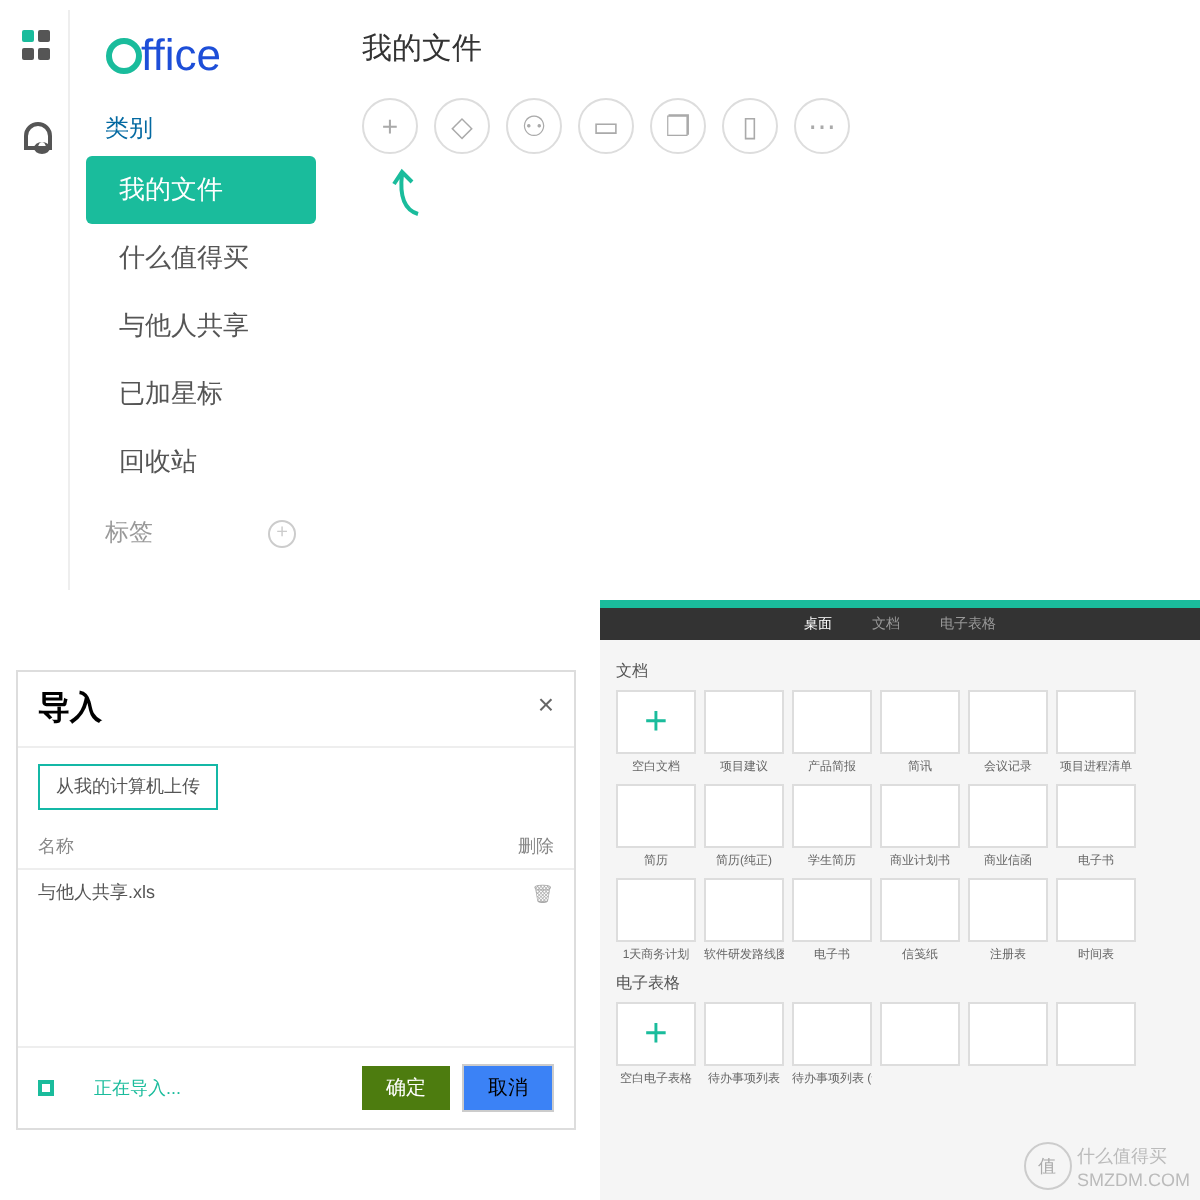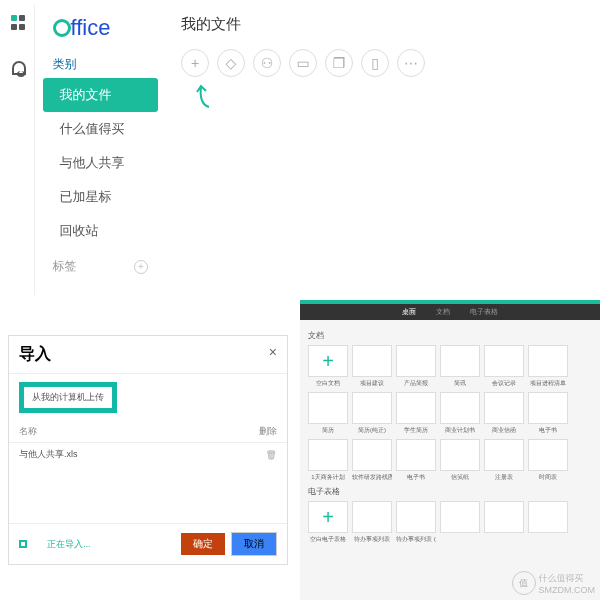--- a/index.html
+++ b/index.html
@@ -22,30 +22,30 @@
 .main{flex:1;padding:10px 15px}
 .main-title{font-size:15px;color:#333;margin-bottom:15px}
 .toolbar{display:flex;gap:8px;align-items:center}
 .tbtn{width:28px;height:28px;border:1px solid #ddd;border-radius:50%;display:flex;align-items:center;justify-content:center;color:#aaa;font-size:14px;cursor:pointer}
 .arrow{margin-top:5px;margin-left:10px}
 .arrow svg{stroke:#1abc9c;fill:none;stroke-width:2}
 .panel2{position:absolute;left:8px;top:335px;width:280px;height:230px;background:#fff;border:1px solid #ddd;font-size:10px}
 .dlg-head{display:flex;justify-content:space-between;padding:8px 10px;border-bottom:1px solid #eee}
 .dlg-title{font-size:16px;font-weight:bold}
 .close-x{cursor:pointer;font-size:14px;color:#666}
-.upload-btn{margin:8px 10px;padding:4px 8px;border:5px solid #14b8a6;display:inline-block;font-size:9px;color:#555;cursor:pointer}
+.upload-btn{margin:8px 10px;padding:4px 8px;border:1px solid #14b8a6;display:inline-block;font-size:9px;color:#555;cursor:pointer}
 .tbl-head{display:flex;padding:4px 10px;border-bottom:1px solid #eee;color:#888;font-size:9px}
 .tbl-head .c1{flex:1}
 .tbl-row{display:flex;padding:5px 10px;font-size:9px;color:#555;align-items:center}
 .tbl-row .c1{flex:1}
 .del-icon{color:#aaa;cursor:pointer}
 .dlg-foot{position:absolute;bottom:0;left:0;right:0;padding:8px 10px;border-top:1px solid #eee;display:flex;align-items:center}
 .loading{display:flex;align-items:center;gap:20px;font-size:9px;color:#1abc9c}
 .sq{width:8px;height:8px;border:2px solid #1abc9c}
-.btn-ok{margin-left:auto;background:#c2410c;color:#fff;padding:4px 12px;font-size:10px;border:none;cursor:pointer}
+.btn-ok{margin-left:auto;background:#4d7c0f;color:#fff;padding:4px 12px;font-size:10px;border:none;cursor:pointer}
 .btn-cancel{margin-left:6px;background:#3b82f6;border:1px solid #ccc;padding:4px 12px;font-size:10px;cursor:pointer}
 .panel3{position:absolute;right:0;top:300px;width:300px;height:300px;background:#f5f5f5;font-size:7px}
 .p3-bar{background:#1abc9c;height:4px}
 .p3-tabs{background:#333;color:#999;display:flex;justify-content:center;gap:20px;padding:3px;font-size:7px}
 .p3-tabs .act{color:#fff}
 .p3-body{padding:6px 8px}
 .p3-sec{font-size:8px;color:#555;margin:4px 0}
 .grid{display:flex;flex-wrap:wrap;gap:4px}
 .card{width:40px}
 .thumb{width:40px;height:32px;background:#fff;border:1px solid #ddd;display:flex;align-items:center;justify-content:center;font-size:6px;color:#999;overflow:hidden;text-align:center}

